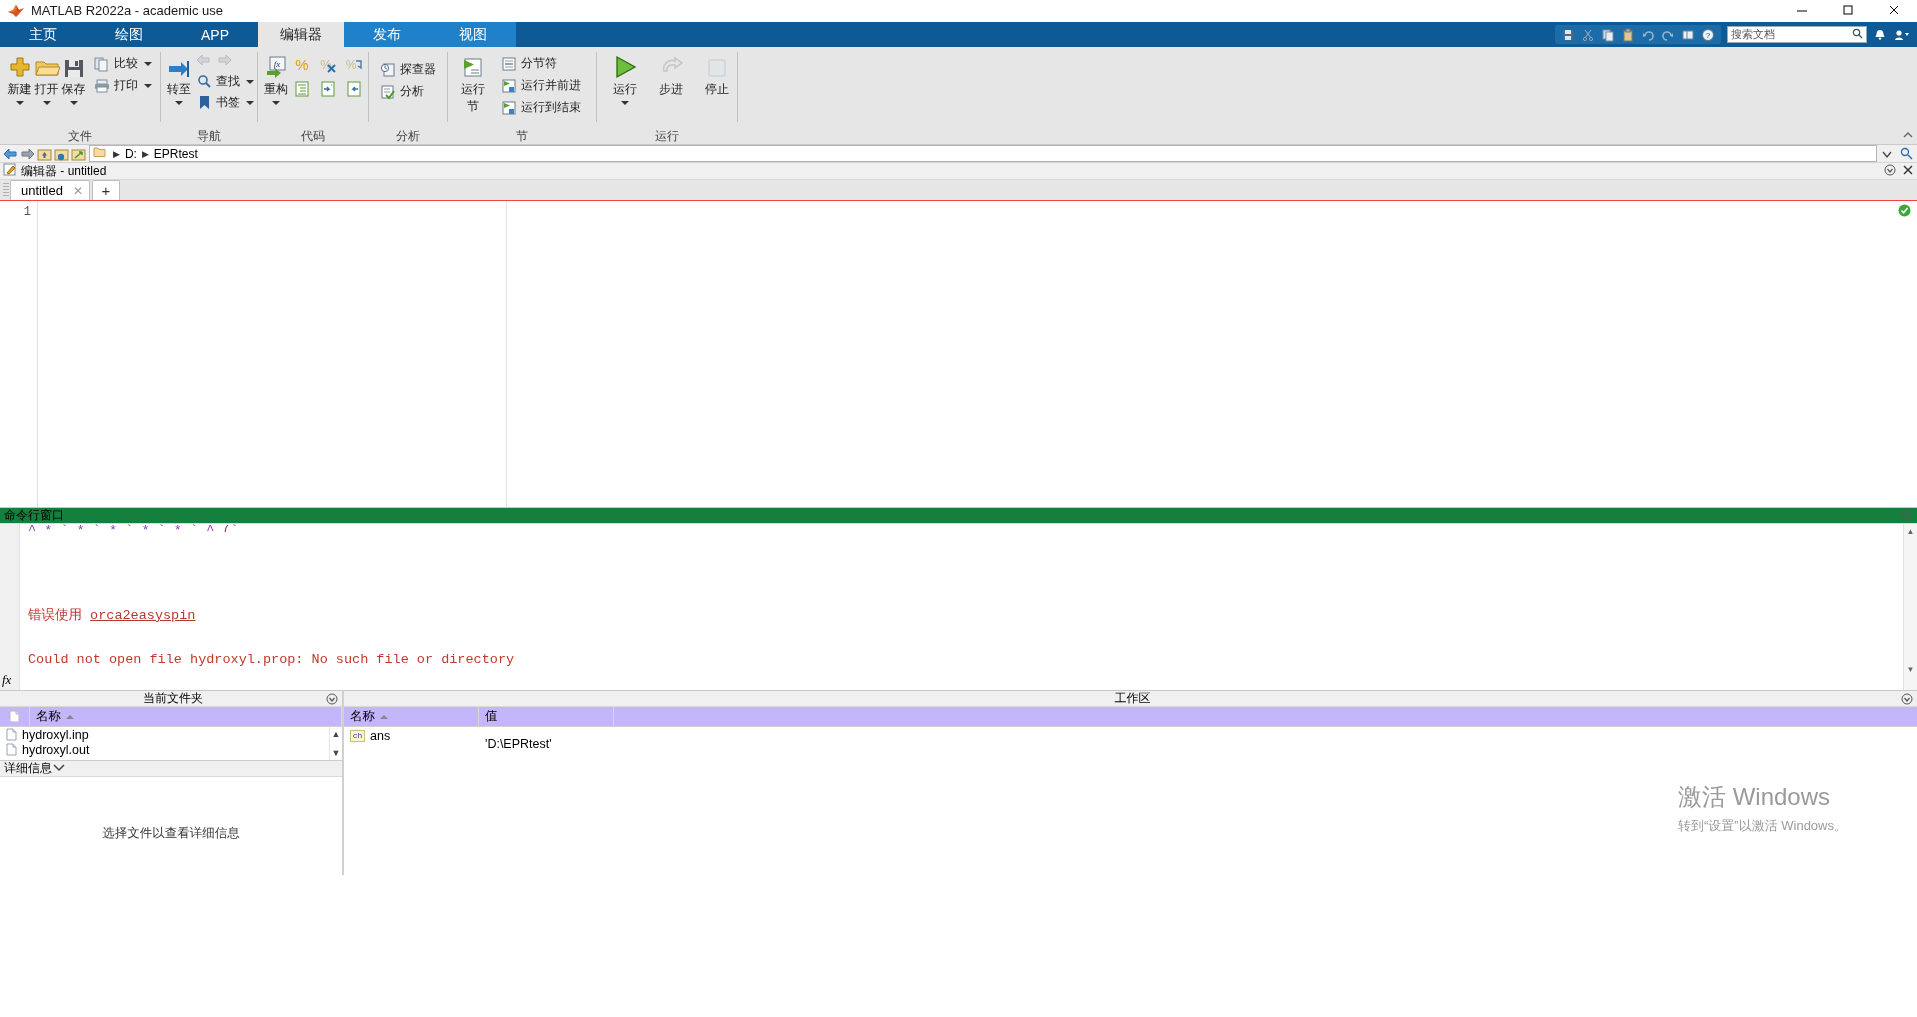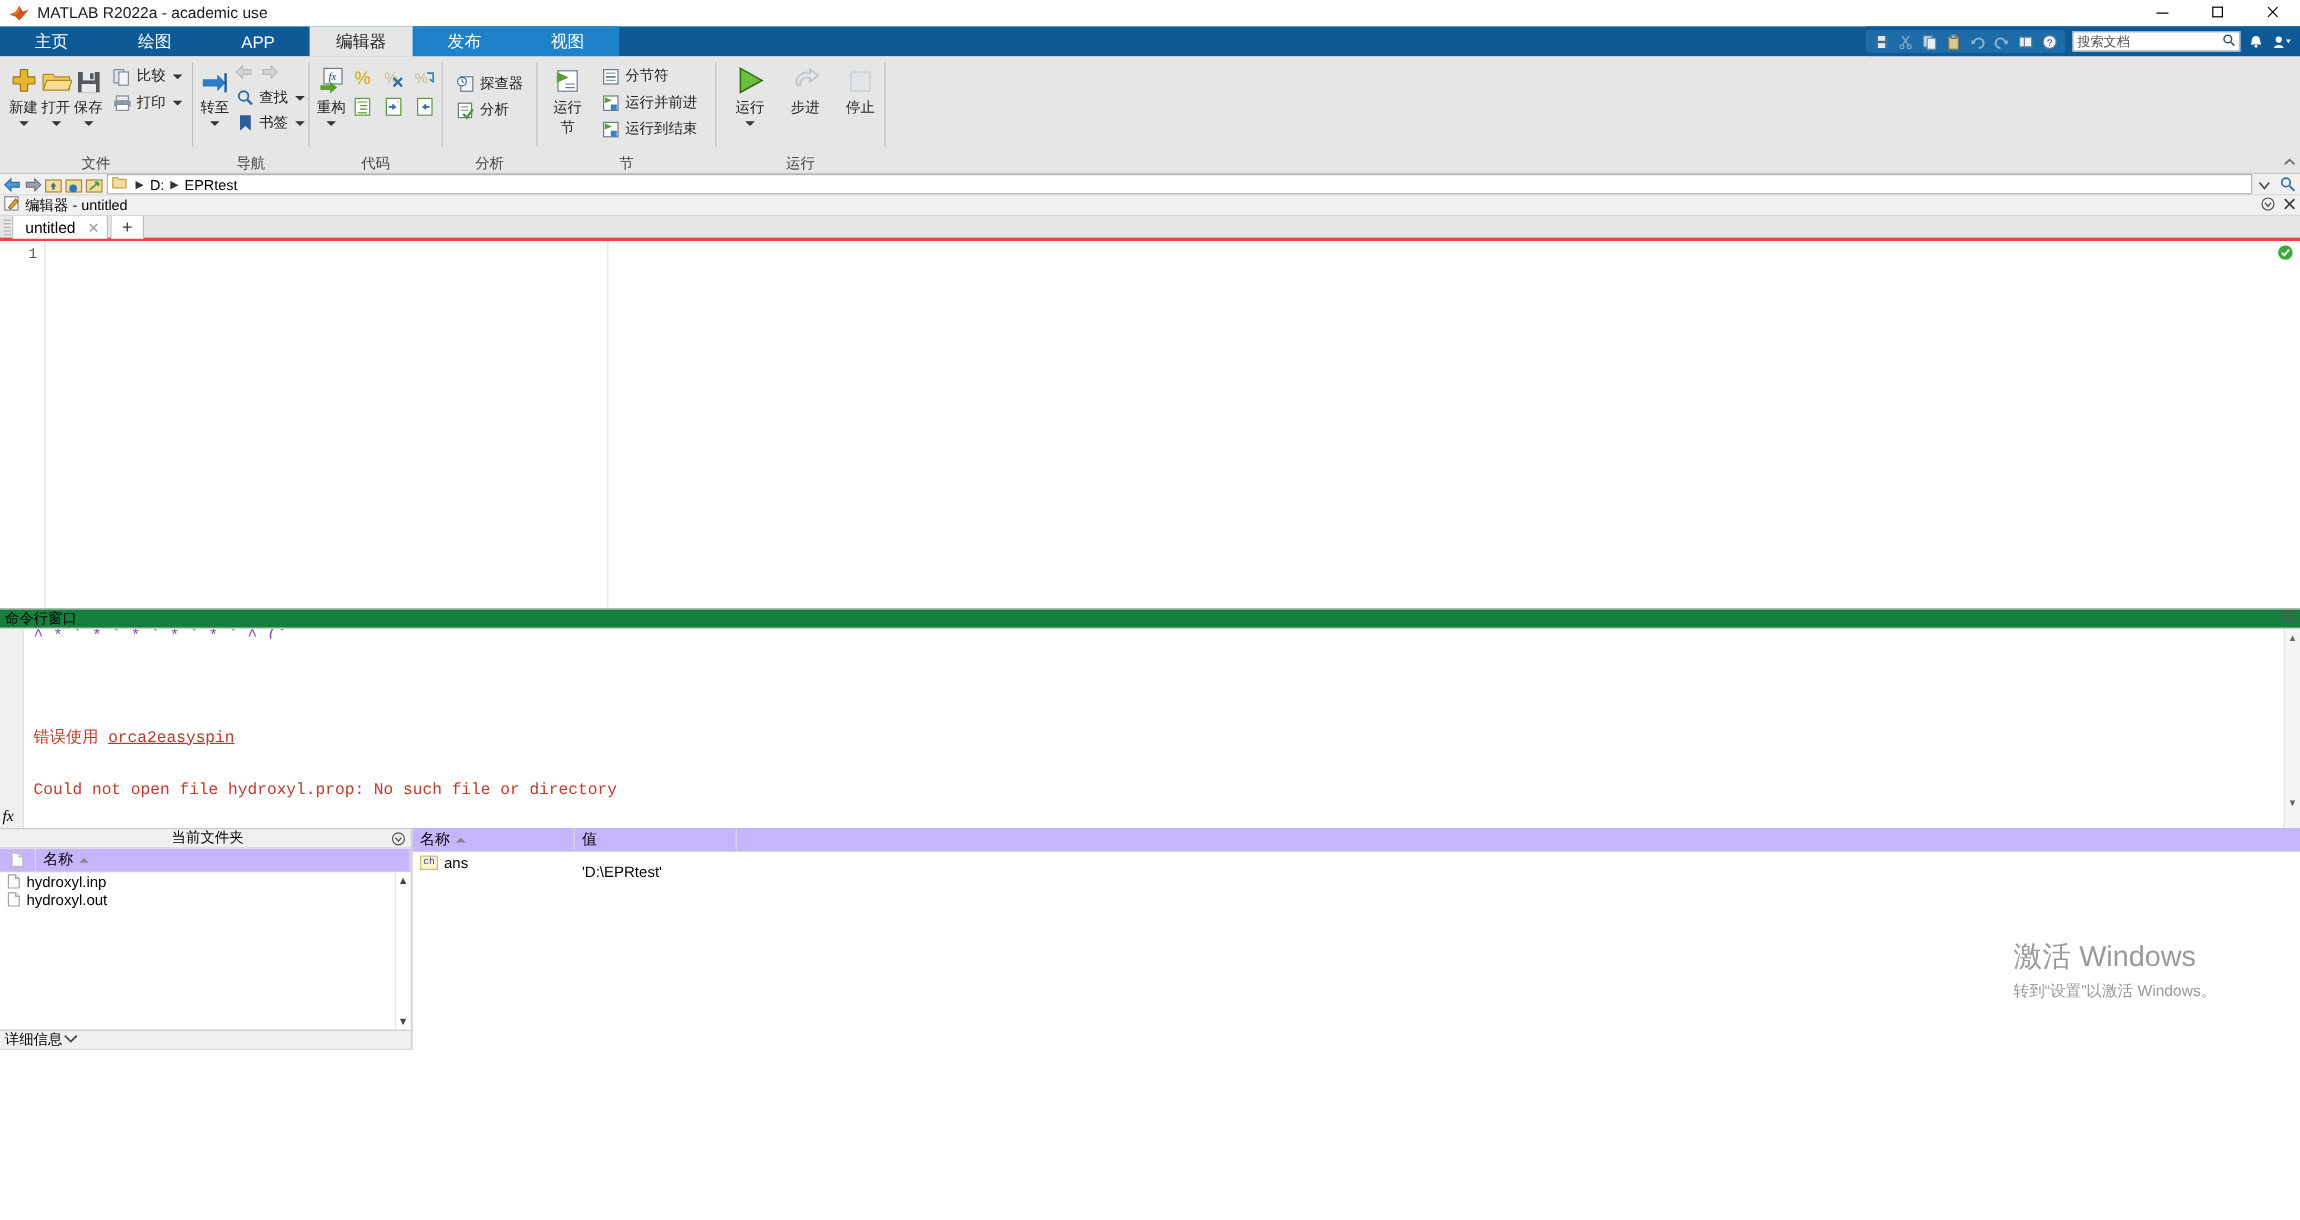--- a/index.html
+++ b/index.html
@@ -104,21 +104,21 @@
   .addr-right { display:flex; align-items:center; gap:2px; }
 
   
   .editor-title {
     height: 17px; background:#f0f0f0; display:flex; align-items:center;
     border-bottom:1px solid #d9d9d9; padding-left: 3px; position:relative;
   }
   .editor-title .lbl { font-size:12px; margin-left:4px; }
   .editor-title .ctrls { position:absolute; right:3px; display:flex; gap:6px; align-items:center; }
 
-  .tabstrip { height: 21px; background:#e6e6e6; display:flex; align-items:center; border-bottom:3px solid #ef4444;}
+  .tabstrip { height: 21px; background:#e6e6e6; display:flex; align-items:flex-start; border-bottom:1px solid #ef4444;}
   .grip { width:8px; height:18px; margin-left:2px; display:flex; flex-direction:column; justify-content:center;}
   .grip i { display:block; height:1px; background:#b0b0b0; margin:1px 1px;}
   .ftab {
     height: 20px; background:#fff; border:1px solid #bfbfbf; border-bottom:none;
     display:flex; align-items:center; padding: 0 6px 0 10px; font-size:13px; gap:10px;
     border-radius: 2px 2px 0 0;
   }
   .ftab .x { color:#999; font-size:12px; }
   .newtab {
     height: 20px; width:28px; background:#fff; border:1px solid #bfbfbf; border-bottom:none;
@@ -808,23 +808,35 @@
       </div>
     </div>
     <div class="details-hdr">
       <span>详细信息</span>
       <span class="ctrl">
         <svg width="14" height="12">
             <path d="M2 4 L7 9 L12 4" fill="none" stroke="#444" stroke-width="1.5"></path>
           </svg>
       </span>
     </div>
+    <div class="details-body" style="height:98px;">
+      <span>选择文件以查看详细信息</span>
+    </div>
   </div>
 
   <div style="flex:1;display:flex;flex-direction:column;position:relative;">
+    <div class="panel-title" style="border-top:1px solid #c8c8c8;">
+      <span>工作区</span>
+      <span class="ctrl">
+        <svg width="12" height="12">
+            <circle cx="6" cy="6" r="5" fill="none" stroke="#555"></circle>
+            <path d="M3.5 5 L6 8 L8.5 5" fill="none" stroke="#555" stroke-width="1.2"></path>
+          </svg>
+      </span>
+    </div>
     <div class="colhdr">
       <span class="cell" style="width:135px;">
         <span>名称</span>
           <span class="sortarrow"></span>
       </span>
       <span class="cell" style="width:135px;">
         <span>值</span>
       </span>
       <span class="cell" style="flex:1;border-right:none;"></span>
     </div>

